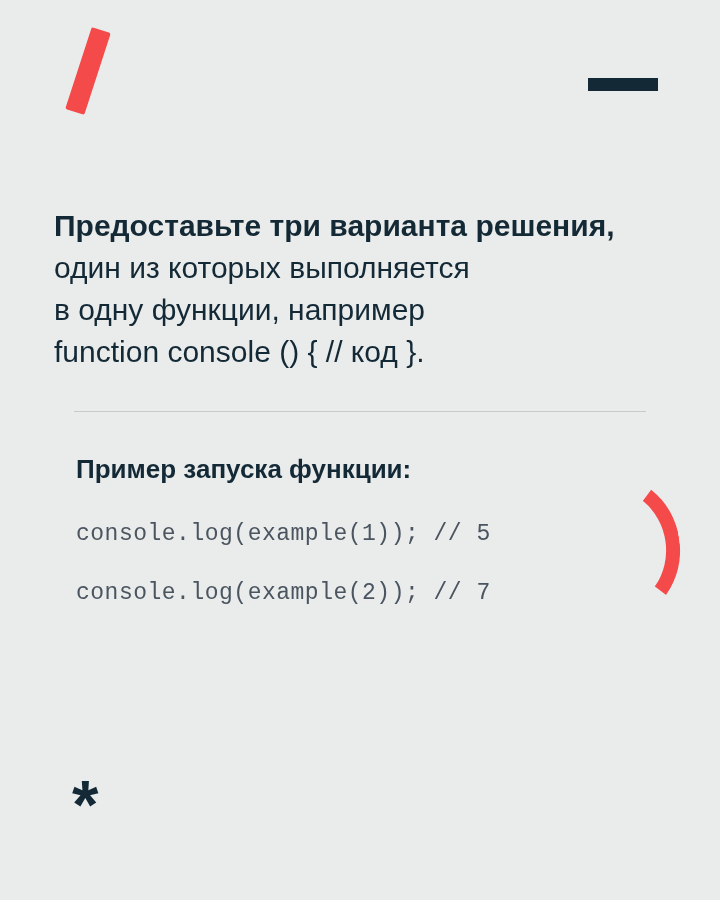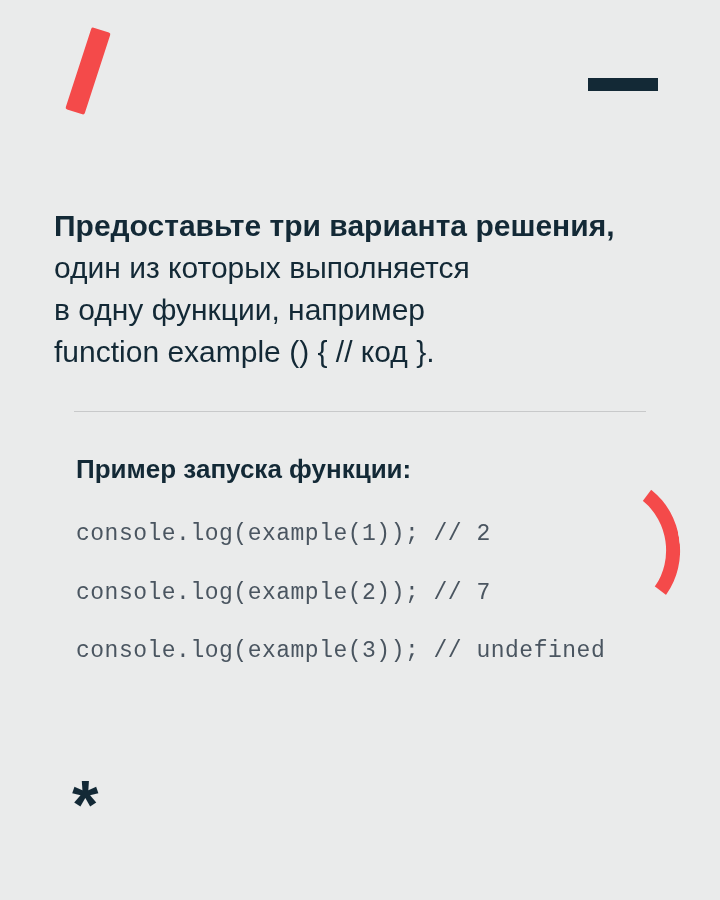--- a/index.html
+++ b/index.html
@@ -114,24 +114,23 @@
 <div class="slash-decoration"></div>
 <div class="dash-decoration"></div>
 <div class="paren-decoration"></div>
 <div class="asterisk-decoration">*</div>
 
 <div class="content">
   <div class="heading">
     <span class="heading-bold">Предоставьте три варианта решения,</span>
     <span class="heading-regular">один из которых выполняется</span>
     <span class="heading-regular">в одну функции, например</span>
-    <span class="heading-regular">function example () {  // код }.</span>
+    <span class="heading-regular">function console () {  // код }.</span>
   </div>
 
   <hr class="divider">
 
   <div class="example-section">
     <div class="example-heading">Пример запуска функции:</div>
-    <div class="code-line">console.log(example(1)); // 2</div>
+    <div class="code-line">console.log(example(1)); // 5</div>
     <div class="code-line">console.log(example(2)); // 7</div>
-    <div class="code-line">console.log(example(3)); // undefined</div>
   </div>
 </div>
 
 </body></html>

